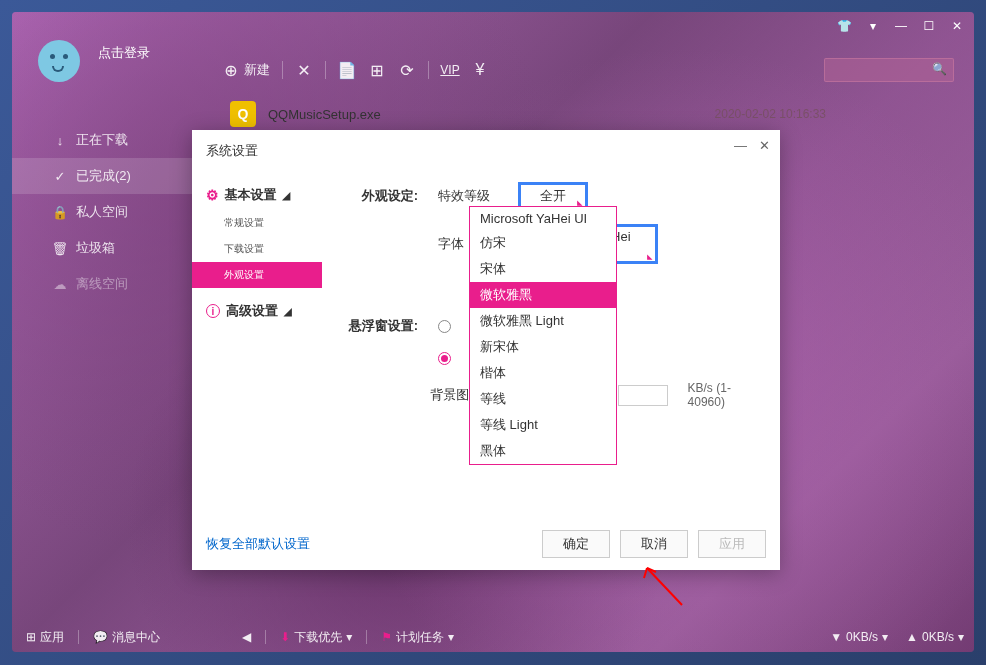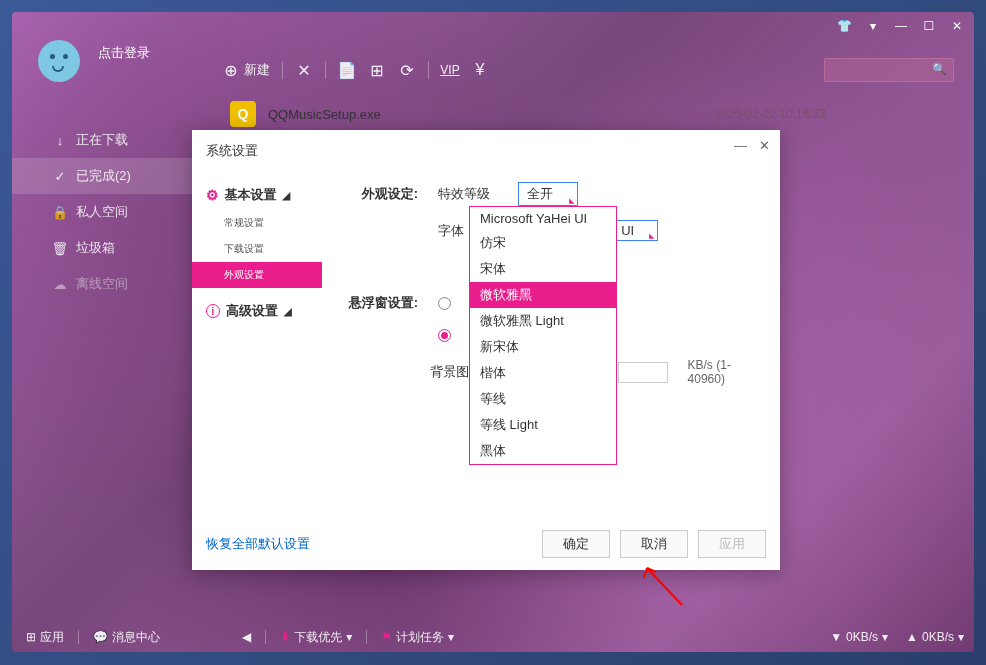--- a/index.html
+++ b/index.html
@@ -38,21 +38,21 @@
 .settings-group{padding:6px 14px;display:flex;align-items:center;gap:6px;font-size:13px;color:#333;font-weight:bold;cursor:pointer}
 .settings-group .chevron{font-size:10px;color:#333}
 .gear{color:#e91e8c;font-size:14px}
 .info-icon{color:#e91e8c;font-size:14px;font-weight:bold;border:1.5px solid #e91e8c;border-radius:50%;width:14px;height:14px;display:flex;align-items:center;justify-content:center;font-size:10px}
 .settings-sub{padding:6px 14px 6px 32px;font-size:10px;color:#555;cursor:pointer}
 .settings-sub.active{background:#e91e8c;color:#fff;position:relative}
 .settings-content{flex:1;padding:10px 20px;font-size:13px;color:#333}
 .row{display:flex;align-items:center;margin-bottom:14px;gap:20px}
 .row-label{width:76px;text-align:right;font-weight:bold}
 .sub-label{width:60px;text-align:left}
-.select-box{border:1px solid #3b82f6;padding:2px 8px;min-width:60px;position:relative;cursor:pointer}
+.select-box{border:3px solid #3b82f6;padding:2px 19px;min-width:60px;position:relative;cursor:pointer}
 .select-box::after{content:"◢";position:absolute;right:3px;bottom:0;font-size:7px;color:#e91e8c;transform:scaleX(-1)}
 .radio{width:13px;height:13px;border:1px solid #888;border-radius:50%;display:inline-flex;align-items:center;justify-content:center}
 .radio.checked::after{content:"";width:7px;height:7px;background:#e91e8c;border-radius:50%}
 .radio.checked{border-color:#e91e8c}
 .dropdown{position:absolute;left:457px;top:194px;width:148px;background:#fff;border:1px solid #e91e8c;z-index:10}
 .dd-item{padding:4px 10px;font-size:13px;color:#333;cursor:pointer}
 .dd-item.highlighted{background:#e91e8c;color:#fff}
 .dialog-footer{position:absolute;bottom:12px;left:14px;right:14px;display:flex;align-items:center}
 .reset-link{color:#0066cc;font-size:13px;cursor:pointer}
 .btns{margin-left:auto;display:flex;gap:10px}

